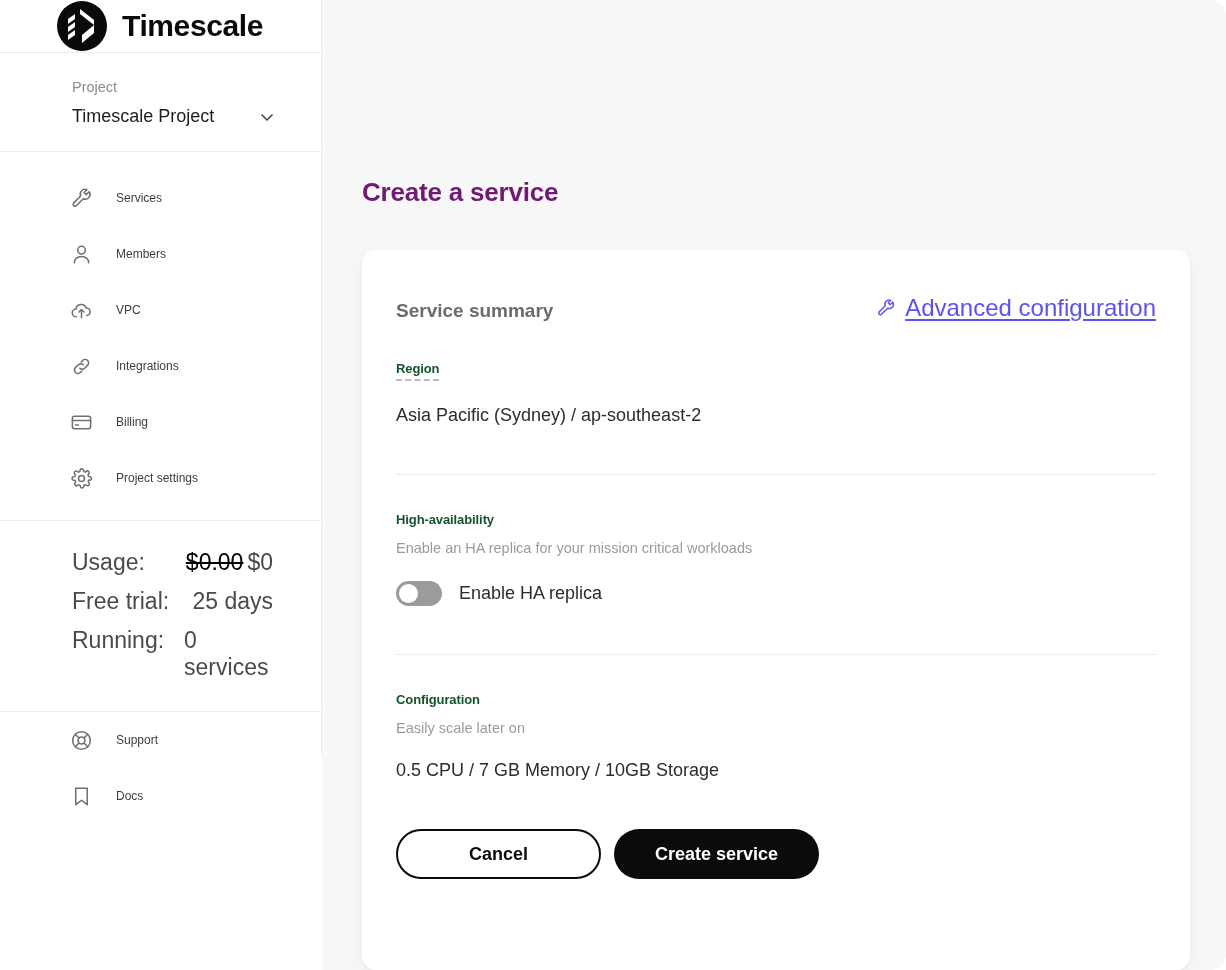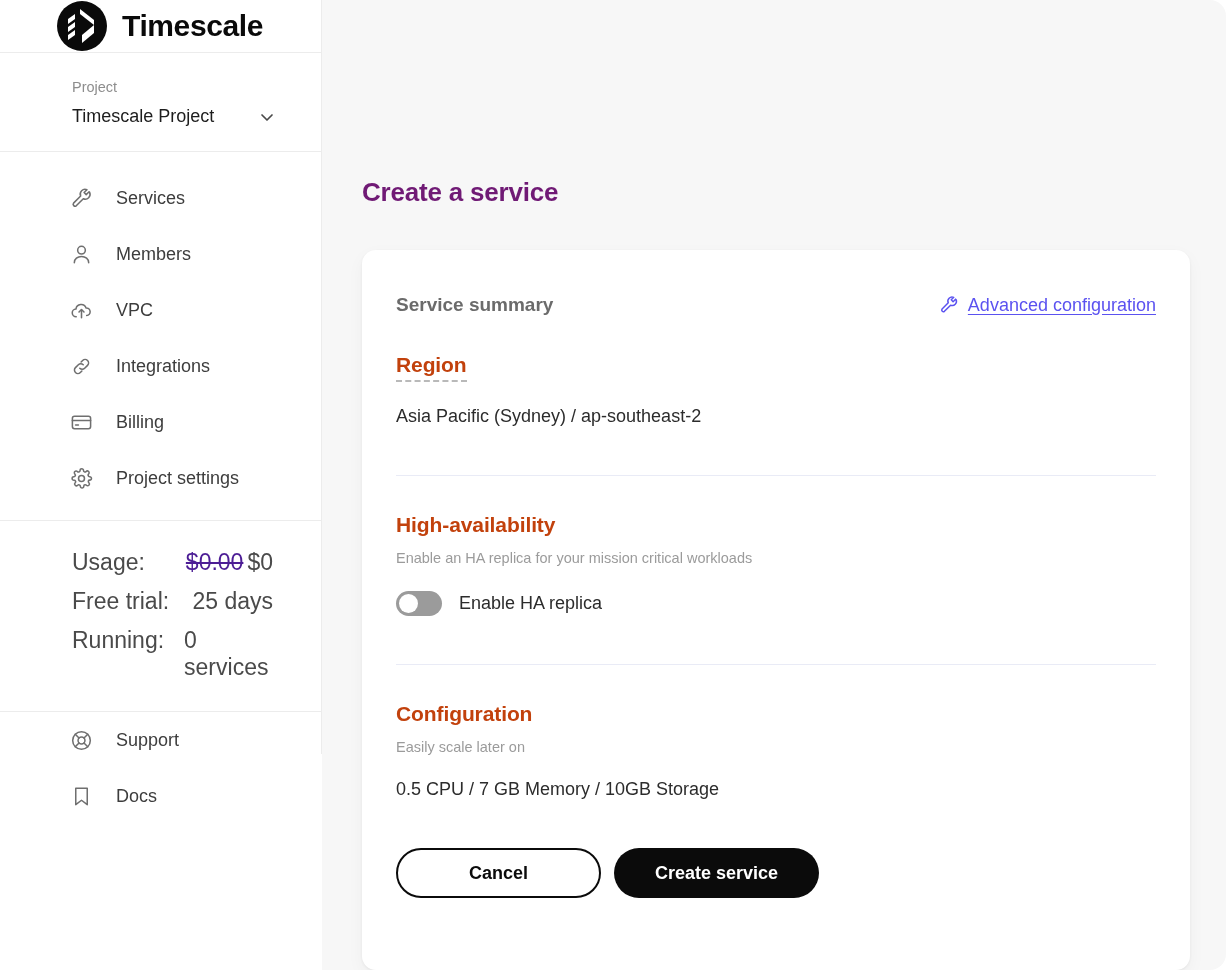--- a/index.html
+++ b/index.html
@@ -104,42 +104,42 @@
     height: 23px;
     flex: 0 0 23px;
     color: #6f6f6f;
     display: flex;
     align-items: center;
     justify-content: center;
   }
   .nav-icon svg { width: 23px; height: 23px; display:block; }
   .nav-label {
     margin-left: 23px;
-    font-size: 18px;
+    font-size: 12px;
     color: #3d3d3d;
   }
 
   .usage {
     padding: 22px 48px 24px 72px;
     border-bottom: 1px solid #ececec;
   }
   .usage-row {
     display: flex;
     justify-content: space-between;
     align-items: baseline;
     font-size: 23px;
     color: #4a4a4a;
     padding: 6px 0;
     gap: 20px;
   }
   .usage-key { color: #4a4a4a; }
   .usage-val { color: #4a4a4a; }
   .strike {
     text-decoration: line-through;
-    color: #4c1d95;
+    color: #000000;
     margin-right: 4px;
   }
 
   .sidebar-spacer { flex: 1 1 auto; }
 
   .nav-bottom { padding-bottom: 1px; }
 
   
   .main {
     flex: 1 1 auto;
@@ -163,52 +163,52 @@
     background: #ffffff;
     border-radius: 14px;
     box-shadow: 0 1px 3px rgba(0,0,0,0.06), 0 6px 18px rgba(0,0,0,0.04);
     padding: 44px 34px 0 34px;
     height: 720px;
     box-sizing: border-box;
   }
 
   .card-head {
     display: flex;
-    align-items: center;
+    align-items: flex-end;
     justify-content: space-between;
   }
   .card-title {
     font-size: 19px;
     font-weight: bold;
     color: #6b6b6b;
   }
   .adv-link {
     display: flex;
     align-items: center;
     gap: 9px;
     cursor: pointer;
   }
   .adv-icon {
     width: 20px; height: 20px; flex: 0 0 20px;
     color: #5b52f0;
   }
   .adv-icon svg { width: 20px; height: 20px; display: block; }
   .adv-text {
-    font-size: 18px;
+    font-size: 24px;
     color: #5b52f0;
     text-decoration: underline;
     text-underline-offset: 3px;
   }
 
   .section { padding-top: 37px; }
 
   .sec-title {
-    font-size: 21px;
+    font-size: 13px;
     font-weight: bold;
-    color: #c2410c;
+    color: #14532d;
     letter-spacing: -0.1px;
   }
   .sec-title.dashed {
     display: inline-block;
     border-bottom: 2px dashed #b9b9b9;
     padding-bottom: 3px;
   }
   .sec-sub {
     font-size: 14.5px;
     color: #9b9b9b;

